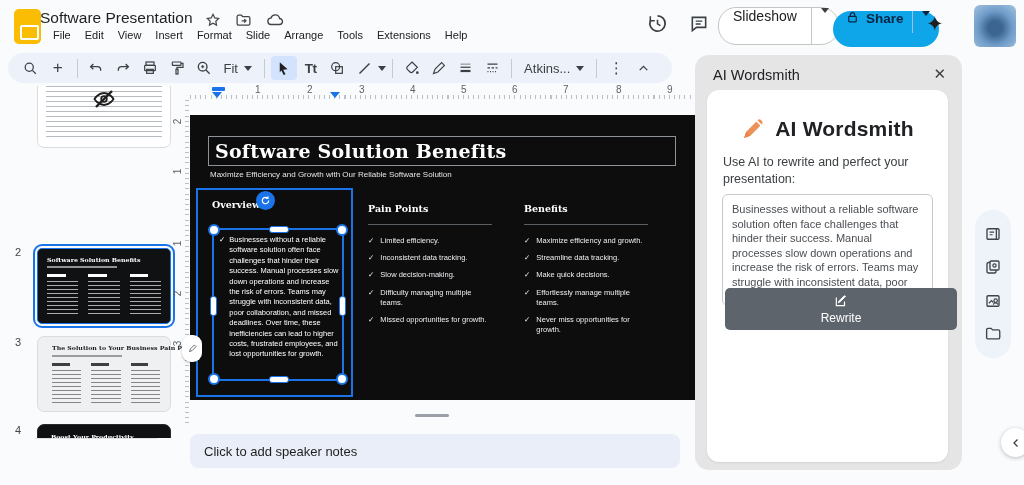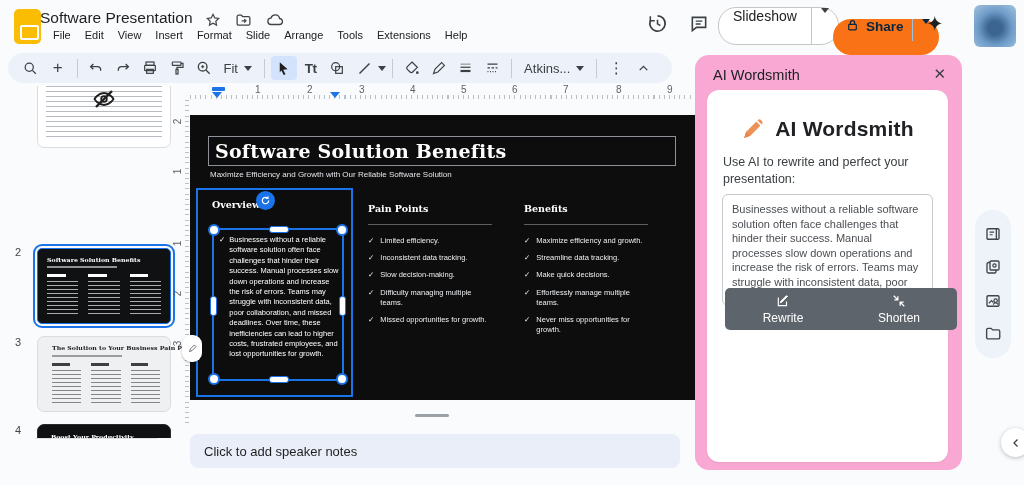--- a/index.html
+++ b/index.html
@@ -14,21 +14,21 @@
   .doc-title{left:40px;top:9px;font-size:15.5px;color:#1f1f1f}
   .title-icons{left:205px;top:11px;display:flex;gap:14px;align-items:center;color:#444}
   .menubar{left:46px;top:27px;display:flex;font-size:11px;color:#202124}
   .menubar span{padding:2px 7px;border-radius:4px;cursor:default}
   .icon-btn{color:#3c4043}
   .pill-btn{display:flex;align-items:flex-start;height:36px;border-radius:18px;font-size:14px}
   .slideshow{left:718px;top:7px;border:1px solid #c4c7c5;background:#fff}
   .slideshow .lbl{padding:0 14px}
   .slideshow .sep{width:1px;height:36px;background:#c4c7c5}
   .slideshow .caretbox{width:26px;display:flex;justify-content:center}
-  .share{left:833px;top:19px;background:#f97316;color:#072541}
+  .share{left:833px;top:11px;background:#0ea5e9;color:#072541}
   .share .lbl{padding:0 8px 0 7px;font-weight:bold;font-size:13.5px}
   .share .sep{width:1px;height:22px;background:#9cc3e0}
   .share .caretbox{width:26px;display:flex;justify-content:center}
   .caret{width:0;height:0;border-left:4px solid transparent;border-right:4px solid transparent;border-top:5px solid #3c4043}
   .sparkle{left:926px;top:12px;font-size:21px;color:#1f1f1f}
   .avatar{left:974px;top:5px;width:42px;height:42px;border-radius:6px;
           background:radial-gradient(circle at 50% 55%, #3c6591 0 22%, #6f9cc9 55%, #a5c4e0 100%)}
 
   
   .toolbar{left:8px;top:53px;width:664px;height:30px;background:#edf2fa;border-radius:15px;
@@ -104,21 +104,21 @@
   .pcol hr{border:none;border-top:1px solid #5b6065;margin:8px 0 0;width:124px}
   .pcol ul{list-style:none;margin:11px 0 0;padding:0}
   .pcol li{display:flex;gap:6px;font-size:7.5px;line-height:10.2px;color:#eceef0;margin-bottom:7px;width:124px}
   .chk{flex:0 0 auto}
 
   .notes-divider{left:415px;top:414px;width:34px;height:3px;background:#9aa0a6;border-radius:2px}
   .notes{left:190px;top:434px;width:490px;height:34px;background:#e9eef8;border-radius:8px;
          display:flex;align-items:center;padding-left:14px;box-sizing:border-box;font-size:13px;color:#1f1f1f}
 
   
-  .side-panel{left:695px;top:55px;width:267px;height:415px;background:#f9a8d4;border-radius:14px}
+  .side-panel{left:695px;top:55px;width:267px;height:415px;background:#e5e5e5;border-radius:14px}
   .sp-header{position:absolute;left:18px;top:12px;font-size:14.5px;color:#202124}
   .sp-close{position:absolute;right:16px;top:10px;color:#3c4043}
   .ai-card{position:absolute;left:12px;top:35px;width:241px;height:372px;background:#fff;border-radius:12px;
            box-shadow:0 1px 2px rgba(60,64,67,.1)}
   .ai-title-row{position:absolute;left:0;right:0;top:26px;display:flex;align-items:center;justify-content:center;gap:9px}
   .ai-title{font-size:21px;font-weight:bold;color:#202124;letter-spacing:.2px}
   .ai-desc{position:absolute;left:16px;top:64px;width:204px;font-size:12.5px;line-height:1.32;color:#3c4043}
   .ai-textarea{position:absolute;left:15px;top:104px;width:211px;height:112px;box-sizing:border-box;
       border:1px solid #c6c9cd;border-radius:6px;padding:7px 9px;font-family:"Liberation Sans",sans-serif;
       font-size:11px;line-height:14.6px;color:#4a4e53;resize:none;overflow:hidden;background:#fff}
@@ -522,28 +522,20 @@
     <div class="btn-bar">
       <div class="ai-btn">
         <span>
           <svg width="14" height="14" viewBox="0 0 24 24" fill="none" stroke="#fff" stroke-width="2">
               <path d="M4 6v14h14v-7"></path>
               <path d="M10 14l10-10 0 0-2.5-1L8 12.5 7.5 15z" fill="#fff" stroke-width="1.4"></path>
             </svg>
         </span>
         <span>Rewrite</span>
       </div>
-      <div class="ai-btn">
-        <span>
-          <svg width="14" height="14" viewBox="0 0 24 24" fill="none" stroke="#fff" stroke-width="2.2">
-              <path d="M10 4v6H4M4 10l6 0M14 20v-6h6M20 14l-6 0M10 10L3 3M14 14l7 7"></path>
-            </svg>
-        </span>
-        <span>Shorten</span>
-      </div>
     </div>
   </div>
 </div>
 
 <div class="abs right-rail">
   <span>
     <svg width="18" height="18" viewBox="0 0 24 24" fill="none" stroke="#3f4449" stroke-width="1.8">
         <rect x="4" y="5" width="16" height="14" rx="1.5"></rect>
         <path d="M7.5 9.5h6M7.5 13h4" stroke-width="1.6"></path>
         <path d="M16.5 5v14"></path>

